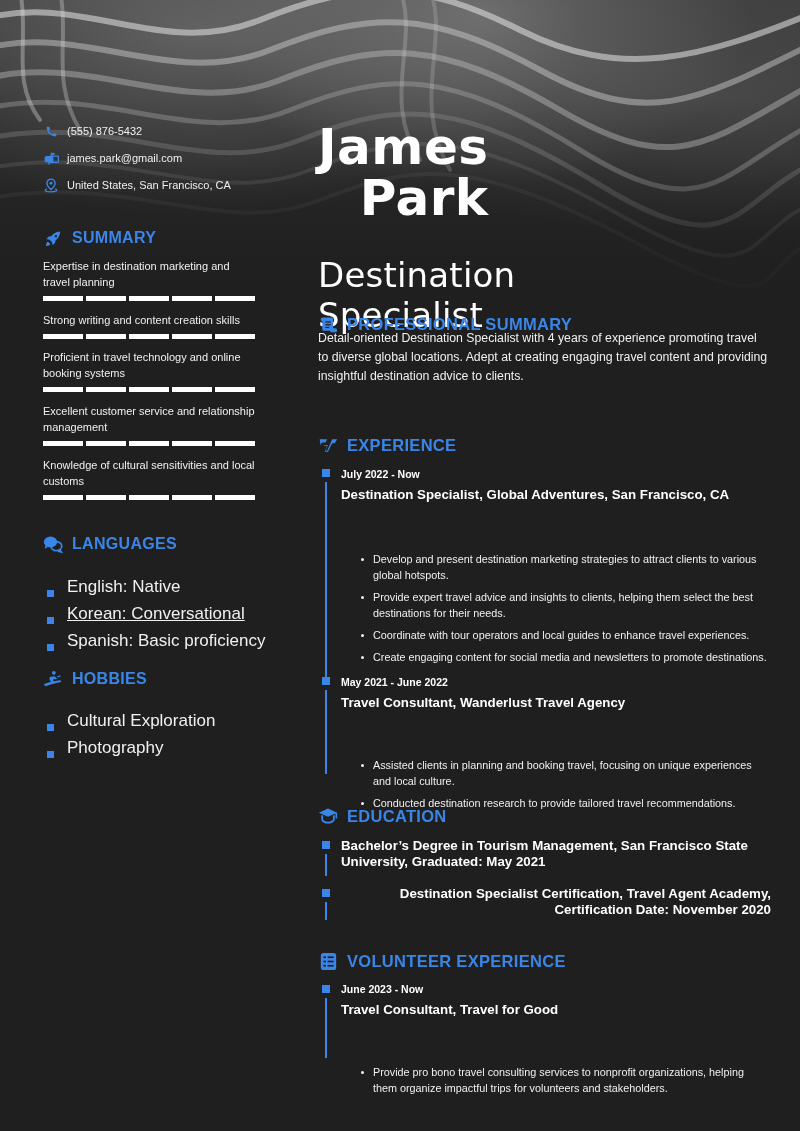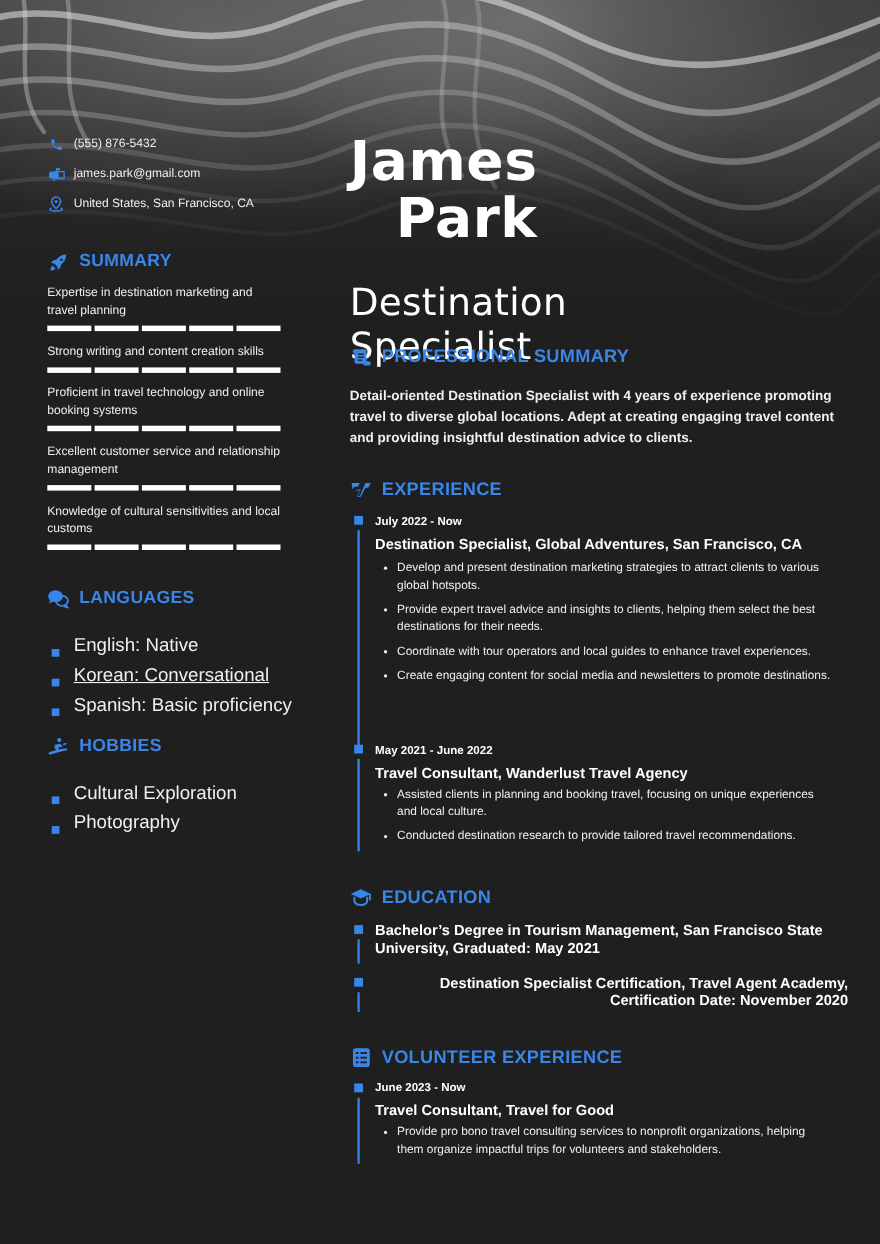--- a/index.html
+++ b/index.html
@@ -38,28 +38,28 @@
   .bars { display: flex; gap: 3px; margin-top: 6px; }
   .bars span { display: block; width: 40px; height: 5px; background: #ffffff; }
   .bullet-item { position: absolute; left: 0; display: flex; align-items: flex-end; font-size: 17px; color: #f0f0f0; white-space: nowrap; margin-top: 12px; }
   .bullet-item .sq { width: 7px; height: 7px; background: #3a86e8; margin-left: 4px; margin-right: 13px; }
 
   
   .name { position: absolute; left: 318px; top: 122px; font-size: 50px; line-height: 51px; font-weight: bold; color: #fff; letter-spacing: 0.5px; font-family: "DejaVu Sans", sans-serif; text-align: right; }
   .role { position: absolute; left: 318px; top: 255px; font-size: 34px; color: #fff; font-family: "DejaVu Sans", sans-serif; font-weight: normal; letter-spacing: 0.2px; }
   .r-sec { position: absolute; left: 318px; display: flex; align-items: center; color: #3a86e8; font-weight: bold; font-size: 16.5px; letter-spacing: 0.3px; white-space: nowrap; }
   .r-sec .ic { width: 20px; height: 20px; margin-right: 9px; display: inline-flex; align-items: center; justify-content: center; }
-  .summary { position: absolute; left: 318px; top: 351px; width: 450px; font-size: 12.3px; line-height: 19px; color: #f0f0f0; font-weight: bold; }
+  .summary { position: absolute; left: 318px; top: 329px; width: 450px; font-size: 12.3px; line-height: 19px; color: #f0f0f0; }
 
   .tl-block { position: absolute; left: 322px; }
   .tl-dot { position: absolute; left: 0; width: 8px; height: 8px; background: #3a86e8; }
   .tl-line { position: absolute; left: 3px; width: 2px; background: #3a86e8; }
   .tl-date { position: absolute; left: 19px; font-size: 10.5px; font-weight: bold; color: #fff; white-space: nowrap; }
   .tl-title { position: absolute; left: 19px; font-size: 13.3px; font-weight: bold; color: #fff; white-space: nowrap; }
-  .tl-bullets { position: absolute; left: 16px; width: 420px; list-style: none; }
+  .tl-bullets { position: absolute; left: 28px; width: 420px; list-style: none; margin-top: 43px; }
   .tl-bullets li { position: relative; padding-left: 23px; font-size: 10.8px; line-height: 16px; color: #f0f0f0; margin-bottom: 6px; }
   .tl-bullets li::before { content: ""; position: absolute; left: 11px; top: 7px; width: 3px; height: 3px; border-radius: 50%; background: #f0f0f0; }
   .edu-title { position: absolute; left: 19px; width: 430px; font-size: 13.3px; line-height: 16px; font-weight: bold; color: #fff; }
 </style>
 </head>
 <body>
 
 <div class="hero-bg">
   <svg width="800" height="320" viewBox="0 0 800 320">
     <g fill="none" stroke-linecap="round">

